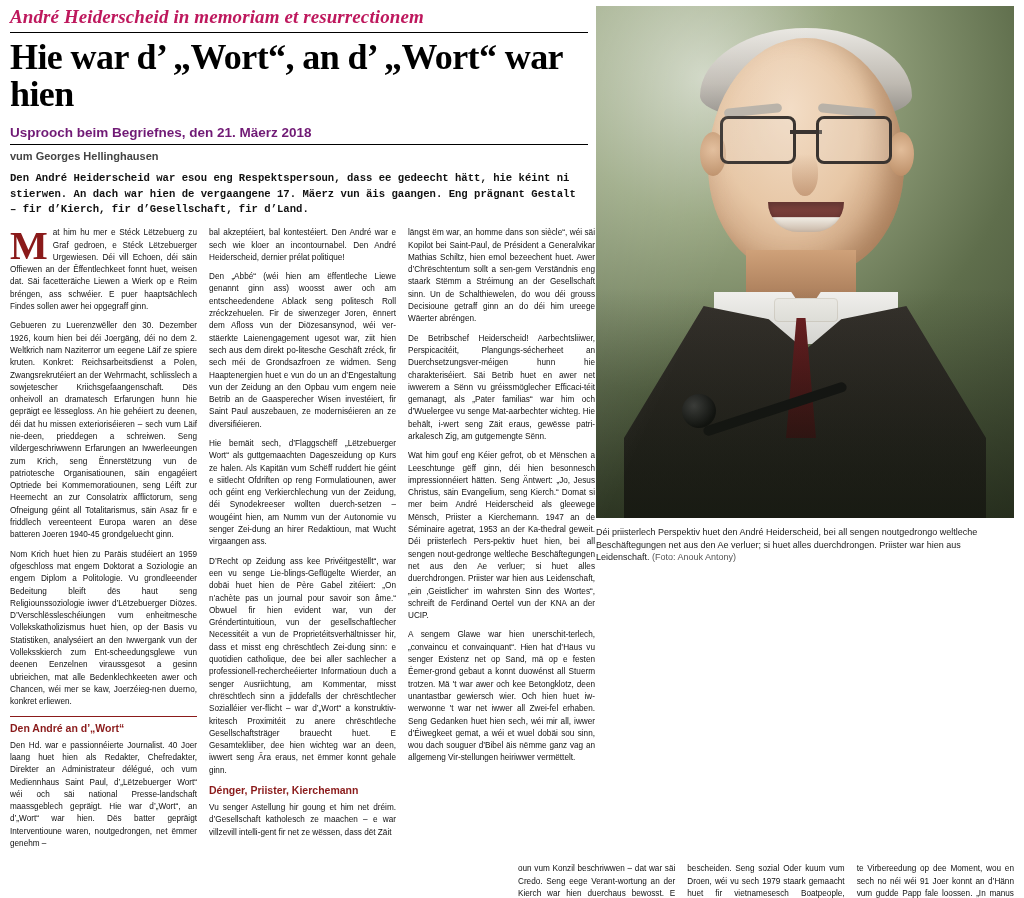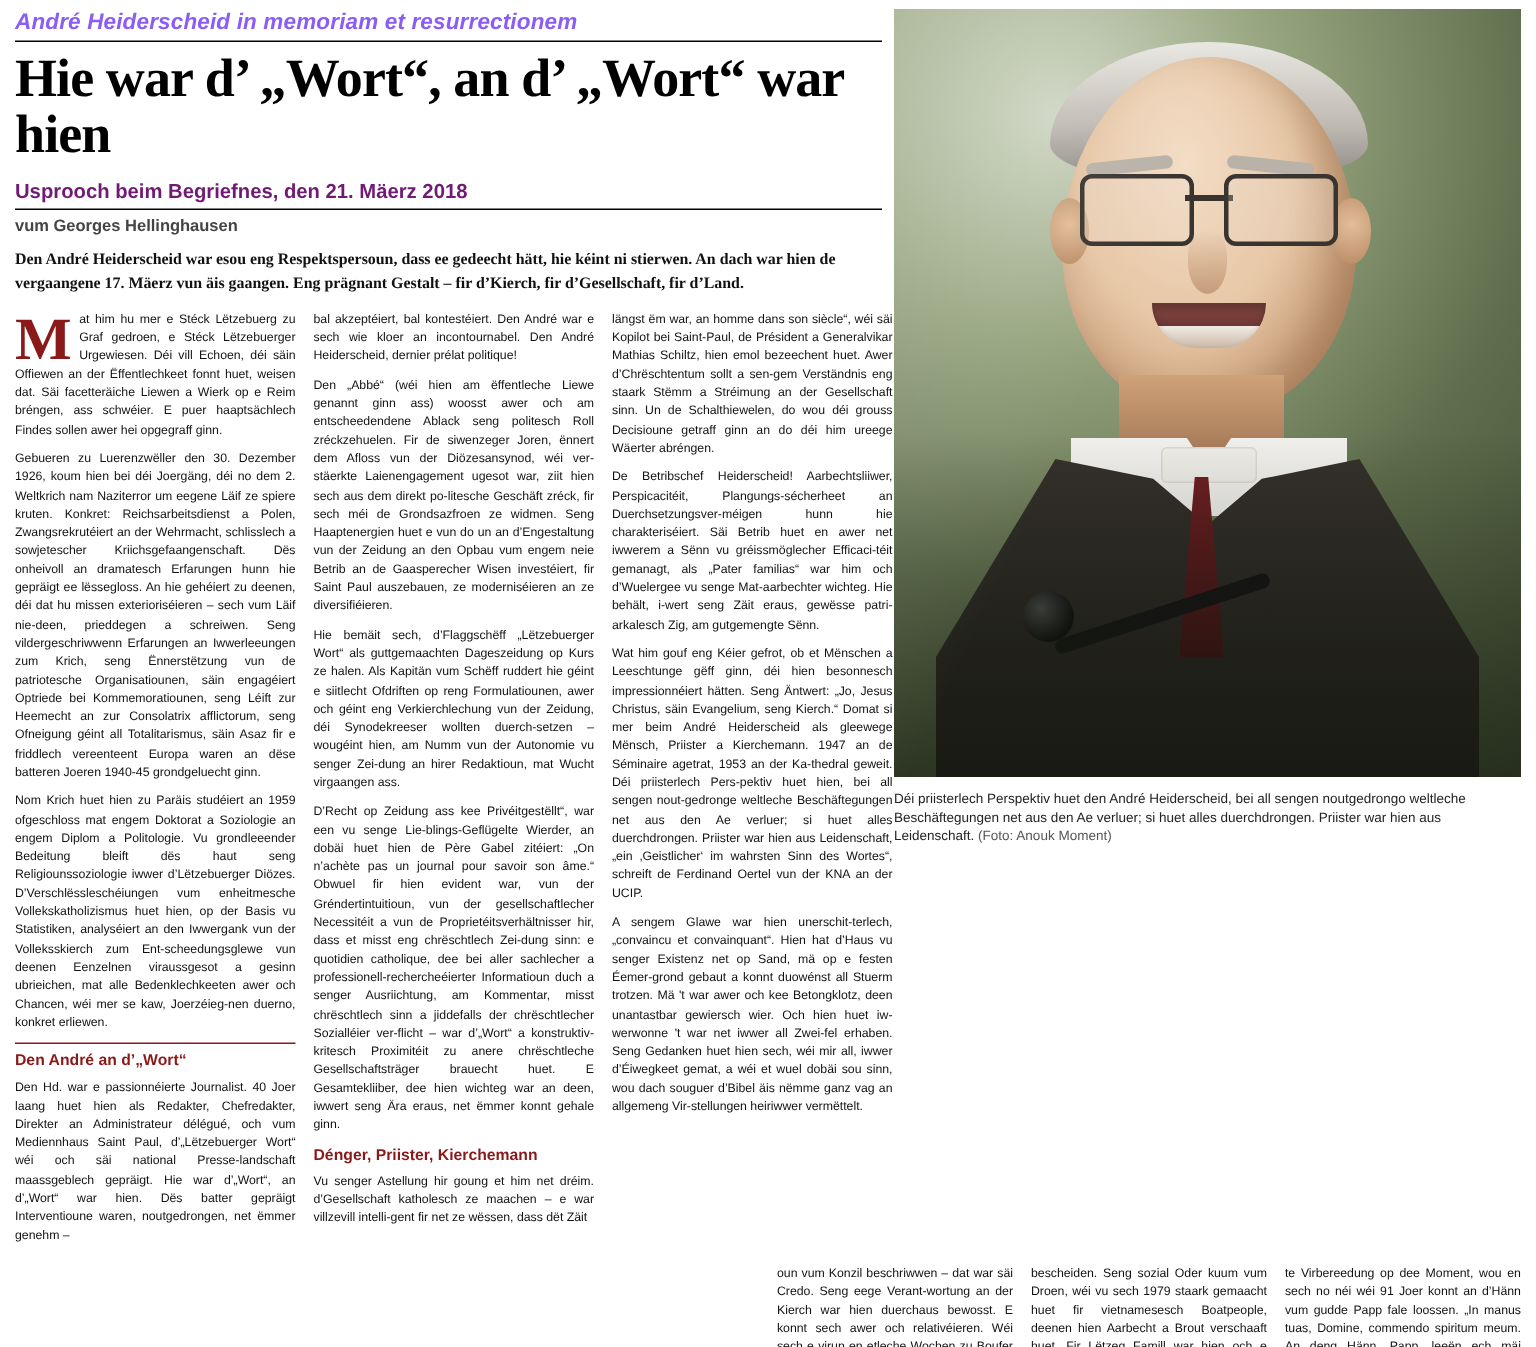--- a/index.html
+++ b/index.html
@@ -27,25 +27,25 @@
     display: flex;
     flex-direction: row;
     align-items: flex-start;
   }
   .head-left {
     width: 586px;
     padding-right: 8px;
     box-sizing: border-box;
   }
   .kicker {
-    font-family: Liberation Sans, sans-serif;
+    font-family: Liberation Serif, serif;
     font-weight: bold;
     font-style: italic;
-    font-size: 15px;
-    color: #8b5cf6;
+    font-size: 19px;
+    color: #be185d;
     letter-spacing: 0.1px;
     margin: 0 0 4px 0;
     border-bottom: 1px solid #000;
     padding-bottom: 4px;
   }
   .headline {
     font-family: "Liberation Serif", serif;
     font-weight: bold;
     font-size: 36px;
     line-height: 1.03;
@@ -66,21 +66,21 @@
     margin: 4px 0 5px 0;
   }
   .byline {
     font-family: "Liberation Sans", sans-serif;
     font-weight: bold;
     font-size: 11px;
     color: #444;
     margin: 0 0 9px 0;
   }
   .standfirst {
-    font-family: Liberation Serif, serif;
+    font-family: Liberation Mono, monospace;
     font-weight: bold;
     font-size: 10.6px;
     line-height: 1.45;
     color: #111;
     margin: 0;
   }
 
   
   .photo-wrap {
     width: 418px;
@@ -378,21 +378,21 @@
         <div class="collar"></div>
         <div class="clerical"></div>
         <div class="suit"></div>
         <div class="tie"></div>
         <div class="mic"></div>
         <div class="mic-head"></div>
         <div class="bg2"></div>
       </div>
       <div class="caption">
         <span>Déi priisterlech Perspektiv huet den André Heiderscheid, bei all sengen noutgedrongo weltleche Beschäftegungen net aus den Ae verluer; si huet alles duerchdrongen. Priister war hien aus Leidenschaft.</span>
-        <span class="credit">(Foto: Anouk Moment)</span>
+        <span class="credit">(Foto: Anouk Antony)</span>
       </div>
     </div>
 
   </div>
 
   <div class="lower-cols">
 
     <div class="col" style="visibility:hidden;">
       <p></p>
     </div>

